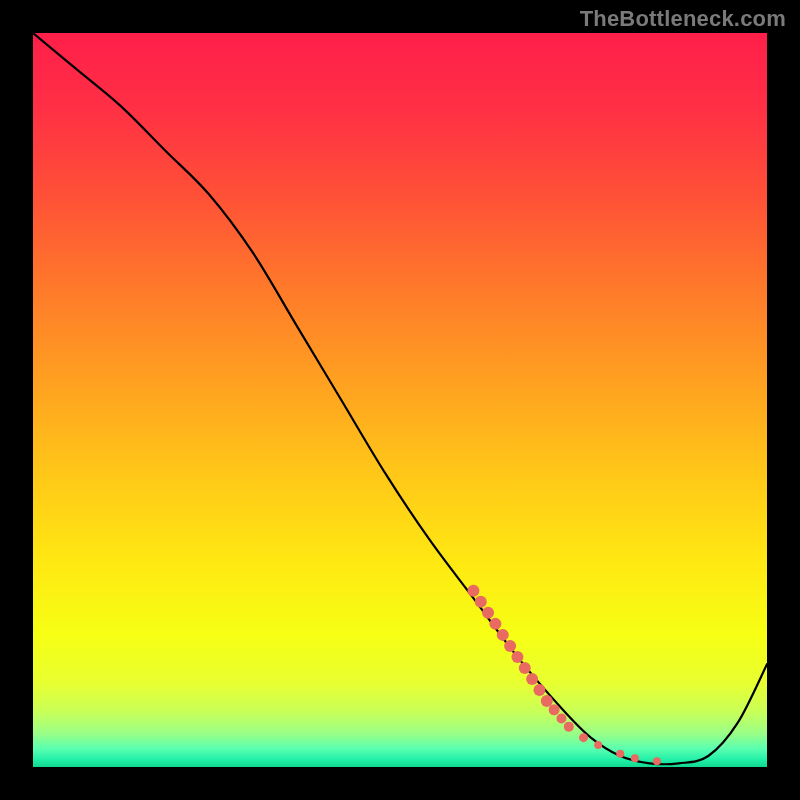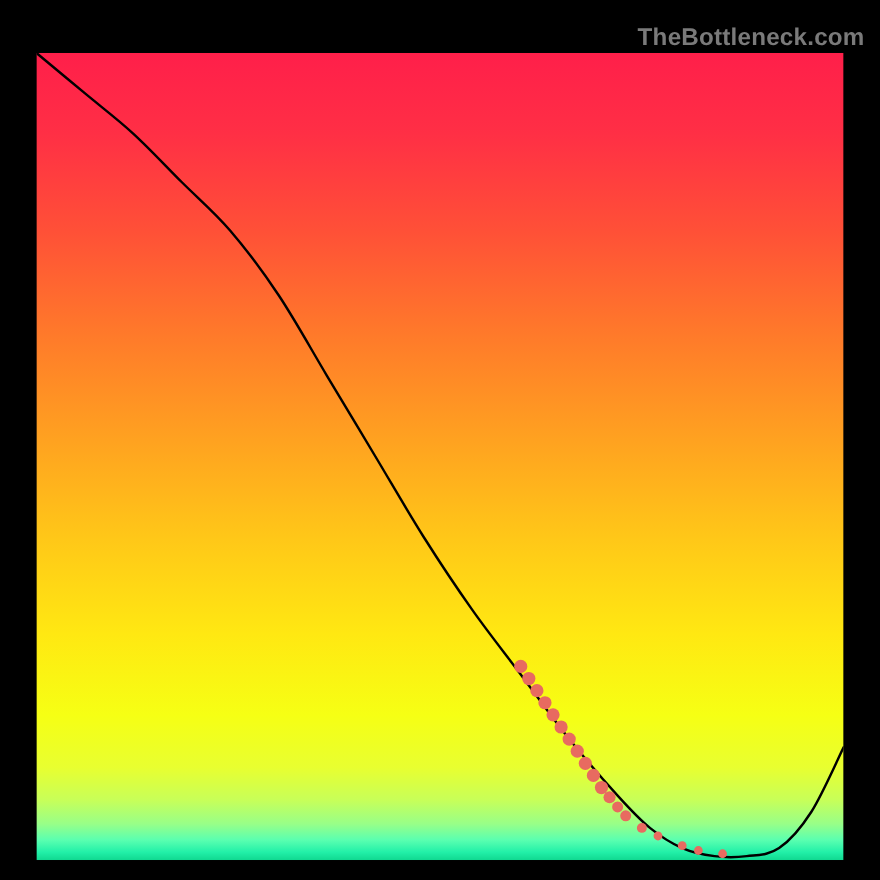--- a/index.html
+++ b/index.html
@@ -2,21 +2,20 @@
 <html><head>
 <meta charset="utf-8">
 <style>
   * { margin: 0; padding: 0; box-sizing: border-box; }
   html, body { width: 800px; height: 800px; overflow: hidden; background: #000; }
   .frame {
     position: relative;
     width: 800px;
     height: 740px;
     background: #000;
-    margin-top: 15px;
   }
   .watermark {
     position: absolute;
     top: 6px;
     right: 14px;
     font-family: Arial, Helvetica, sans-serif;
     font-size: 22px;
     font-weight: 600;
     color: #7a7a7a;
     letter-spacing: 0.2px;

